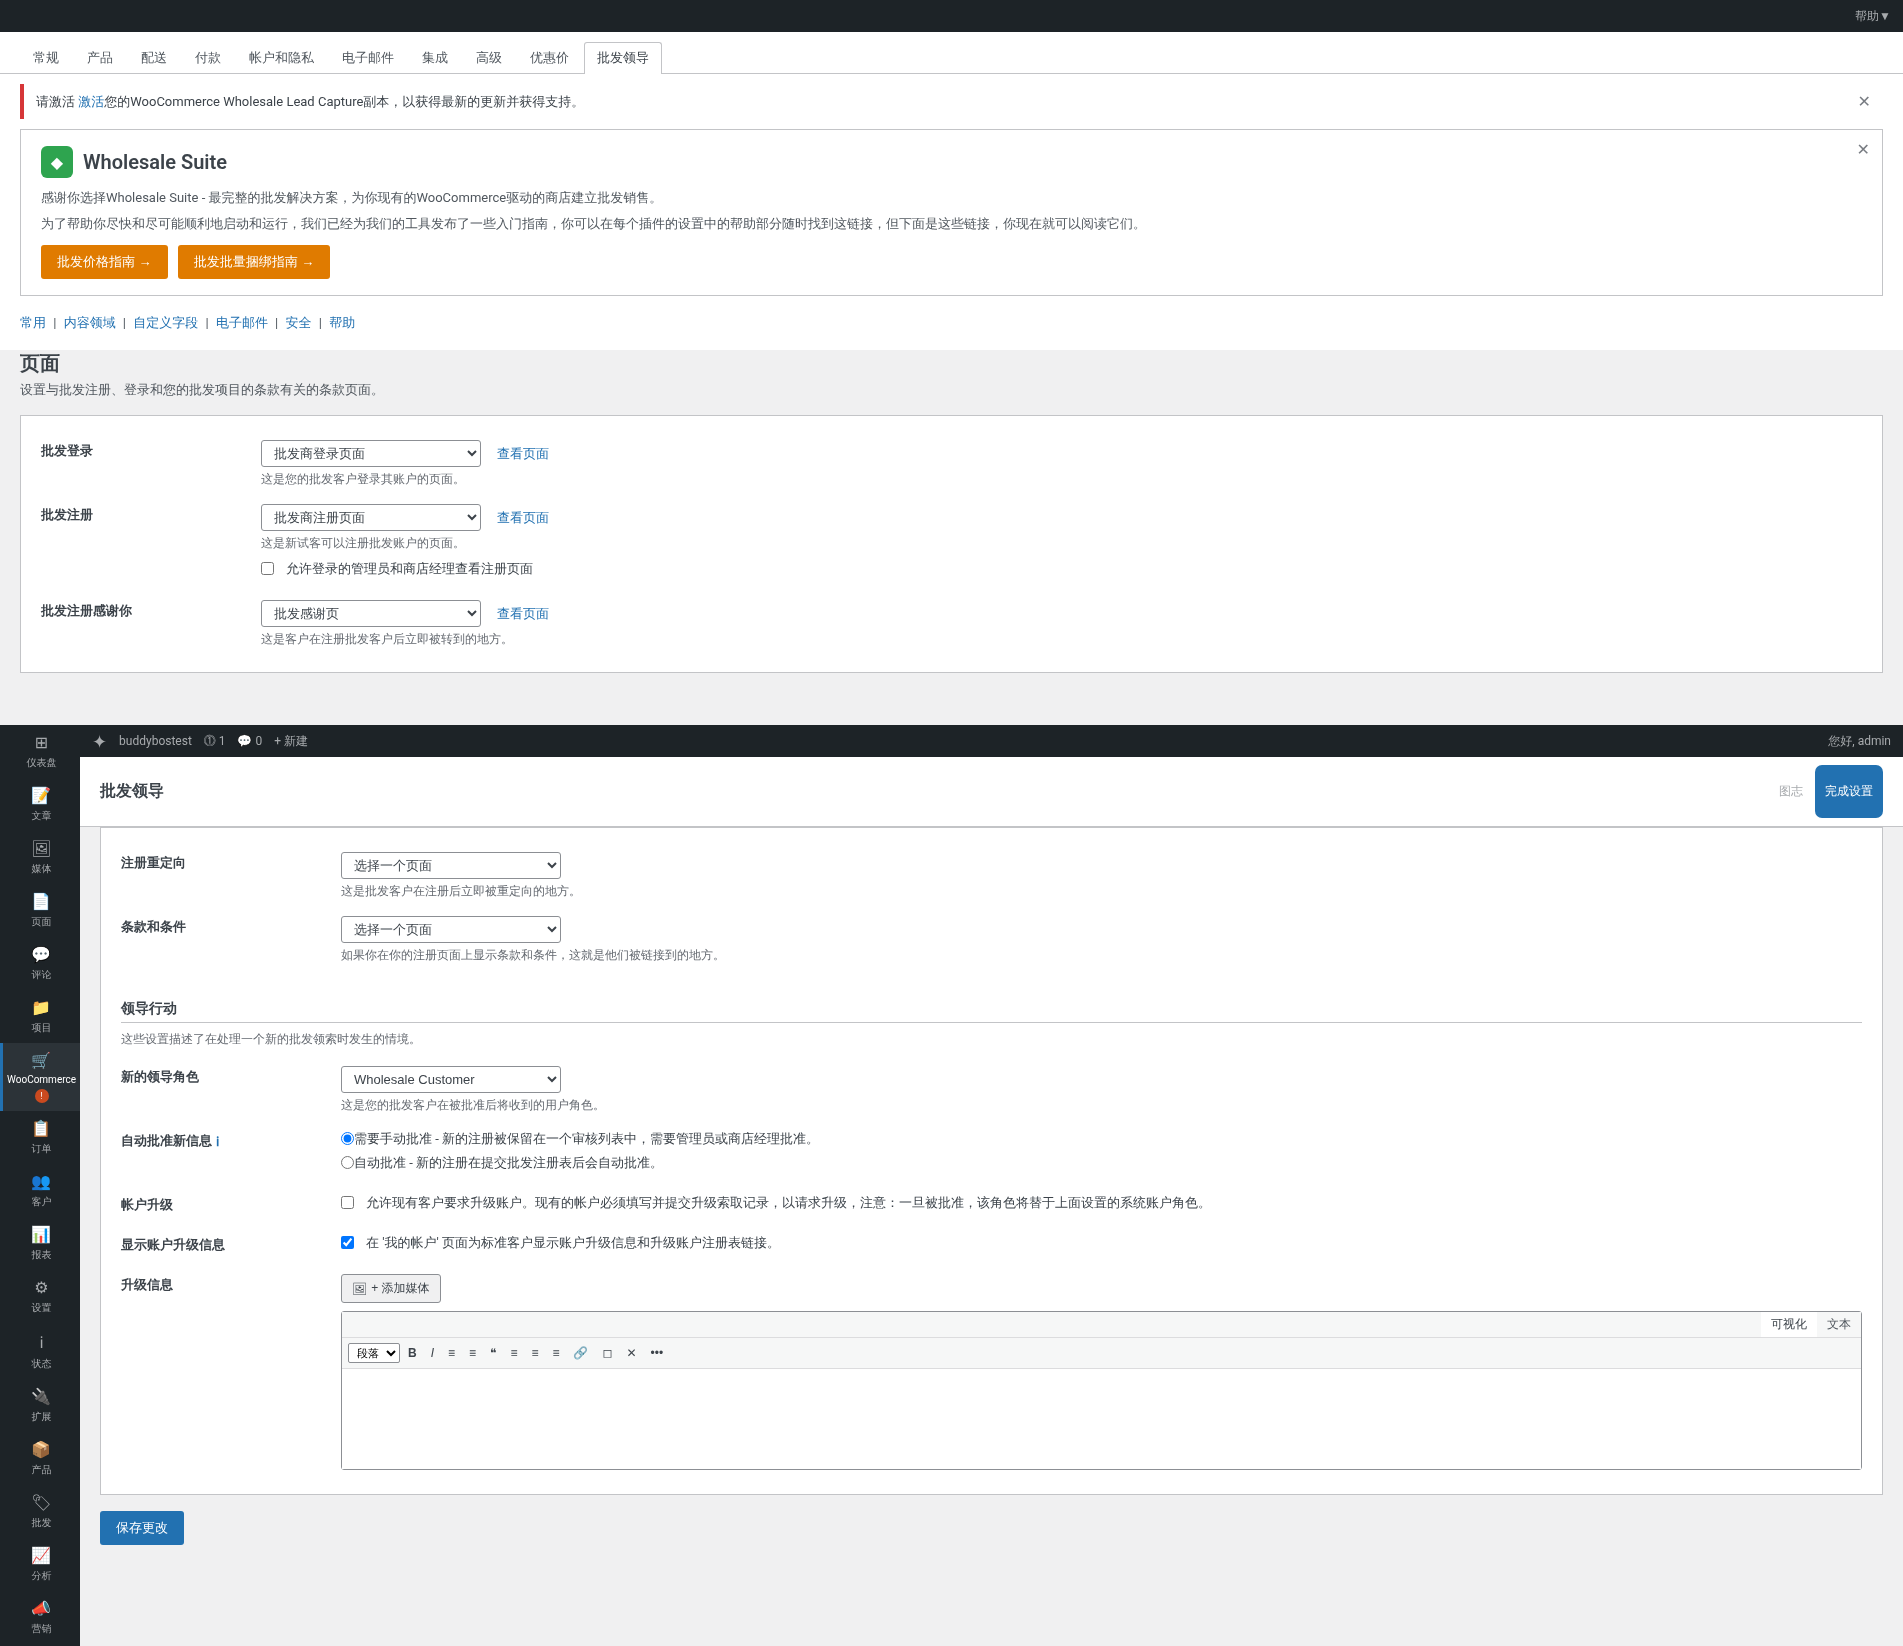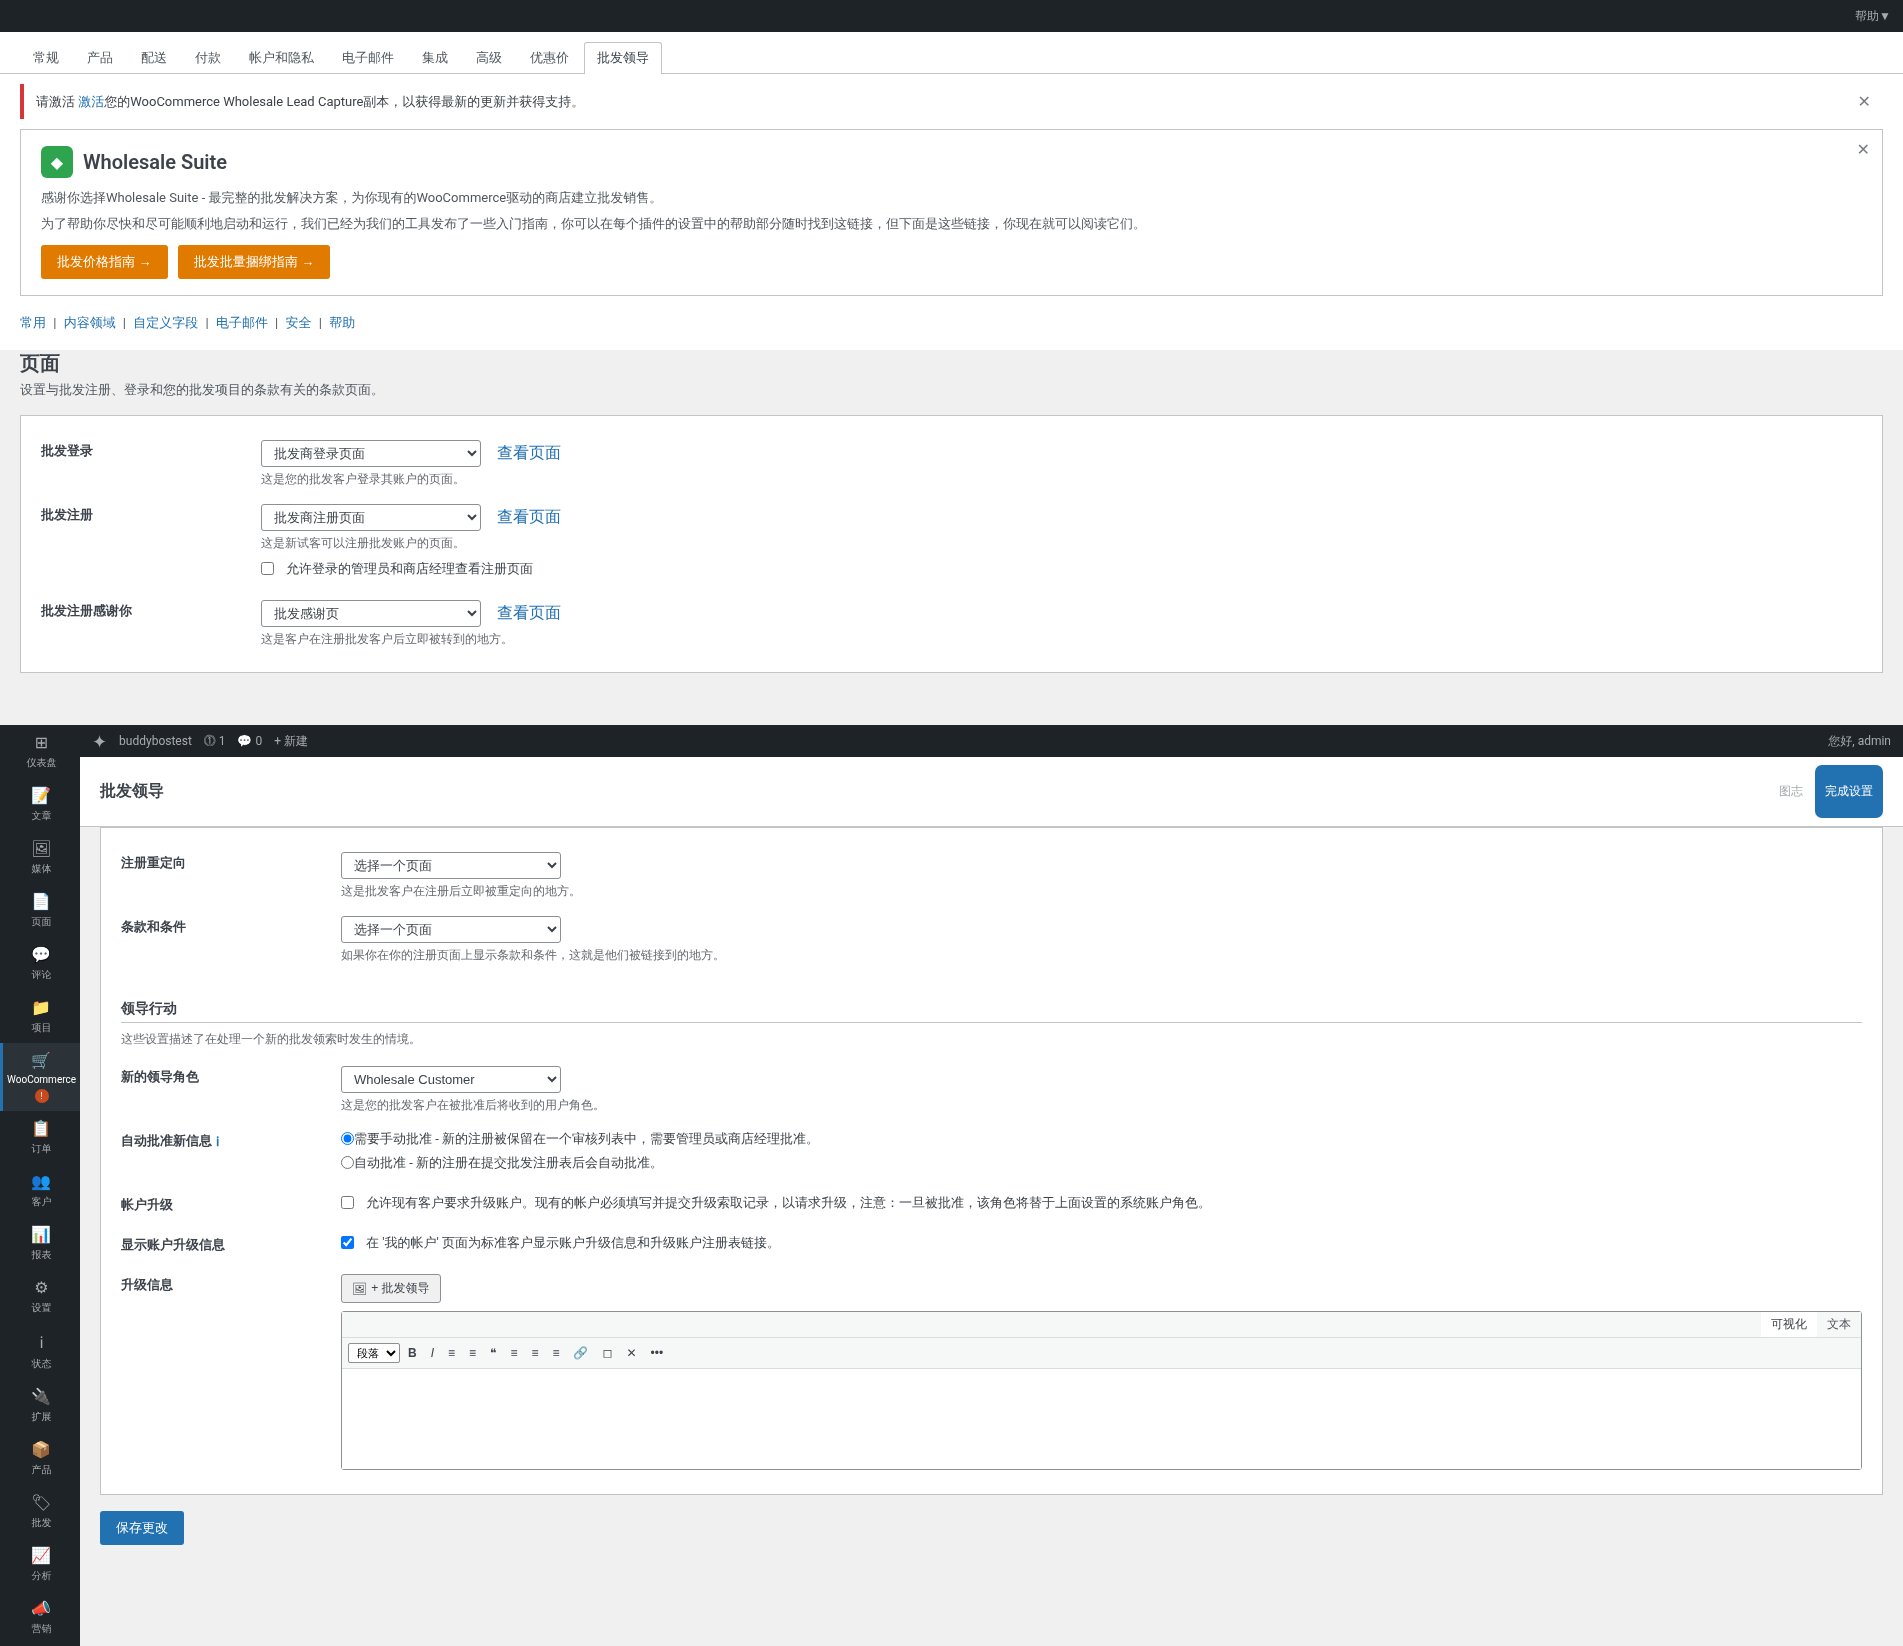--- a/index.html
+++ b/index.html
@@ -133,21 +133,21 @@
     select.setting-select {
       padding: 4px 8px;
       border: 1px solid #8c8f94;
       border-radius: 3px;
       background: #fff;
       font-size: 13px;
       color: #3c434a;
       min-width: 220px;
       cursor: pointer;
     }
-    .view-link { color: #2271b1; font-size: 16px; text-decoration: none; margin-left: 8px; }
+    .view-link { color: #2271b1; font-size: 13px; text-decoration: none; margin-left: 8px; }
 
     
     .section-heading {
       font-size: 14px;
       font-weight: 600;
       color: #3c434a;
       padding: 12px 0 4px 0;
       border-bottom: 1px solid #c3c4c7;
       margin-bottom: 8px;
     }
@@ -586,21 +586,21 @@
                   </label>
                 </td>
               </tr>
 
               <tr>
                 <td>升级信息</td>
                 <td>
                   <div style="margin-bottom: 8px;">
                     <button class="btn-media">
                       <span>🖼</span>
-                      <span>+ 批发领导</span>
+                      <span>+ 添加媒体</span>
                     </button>
                   </div>
                   <div class="wp-editor-wrap">
                     <div class="wp-editor-tabs">
                       <button class="wp-editor-tab active">可视化</button>
                       <button class="wp-editor-tab">文本</button>
                     </div>
                     <div class="wp-editor-toolbar">
                       <select class="toolbar-select">
                         <option>段落</option>

